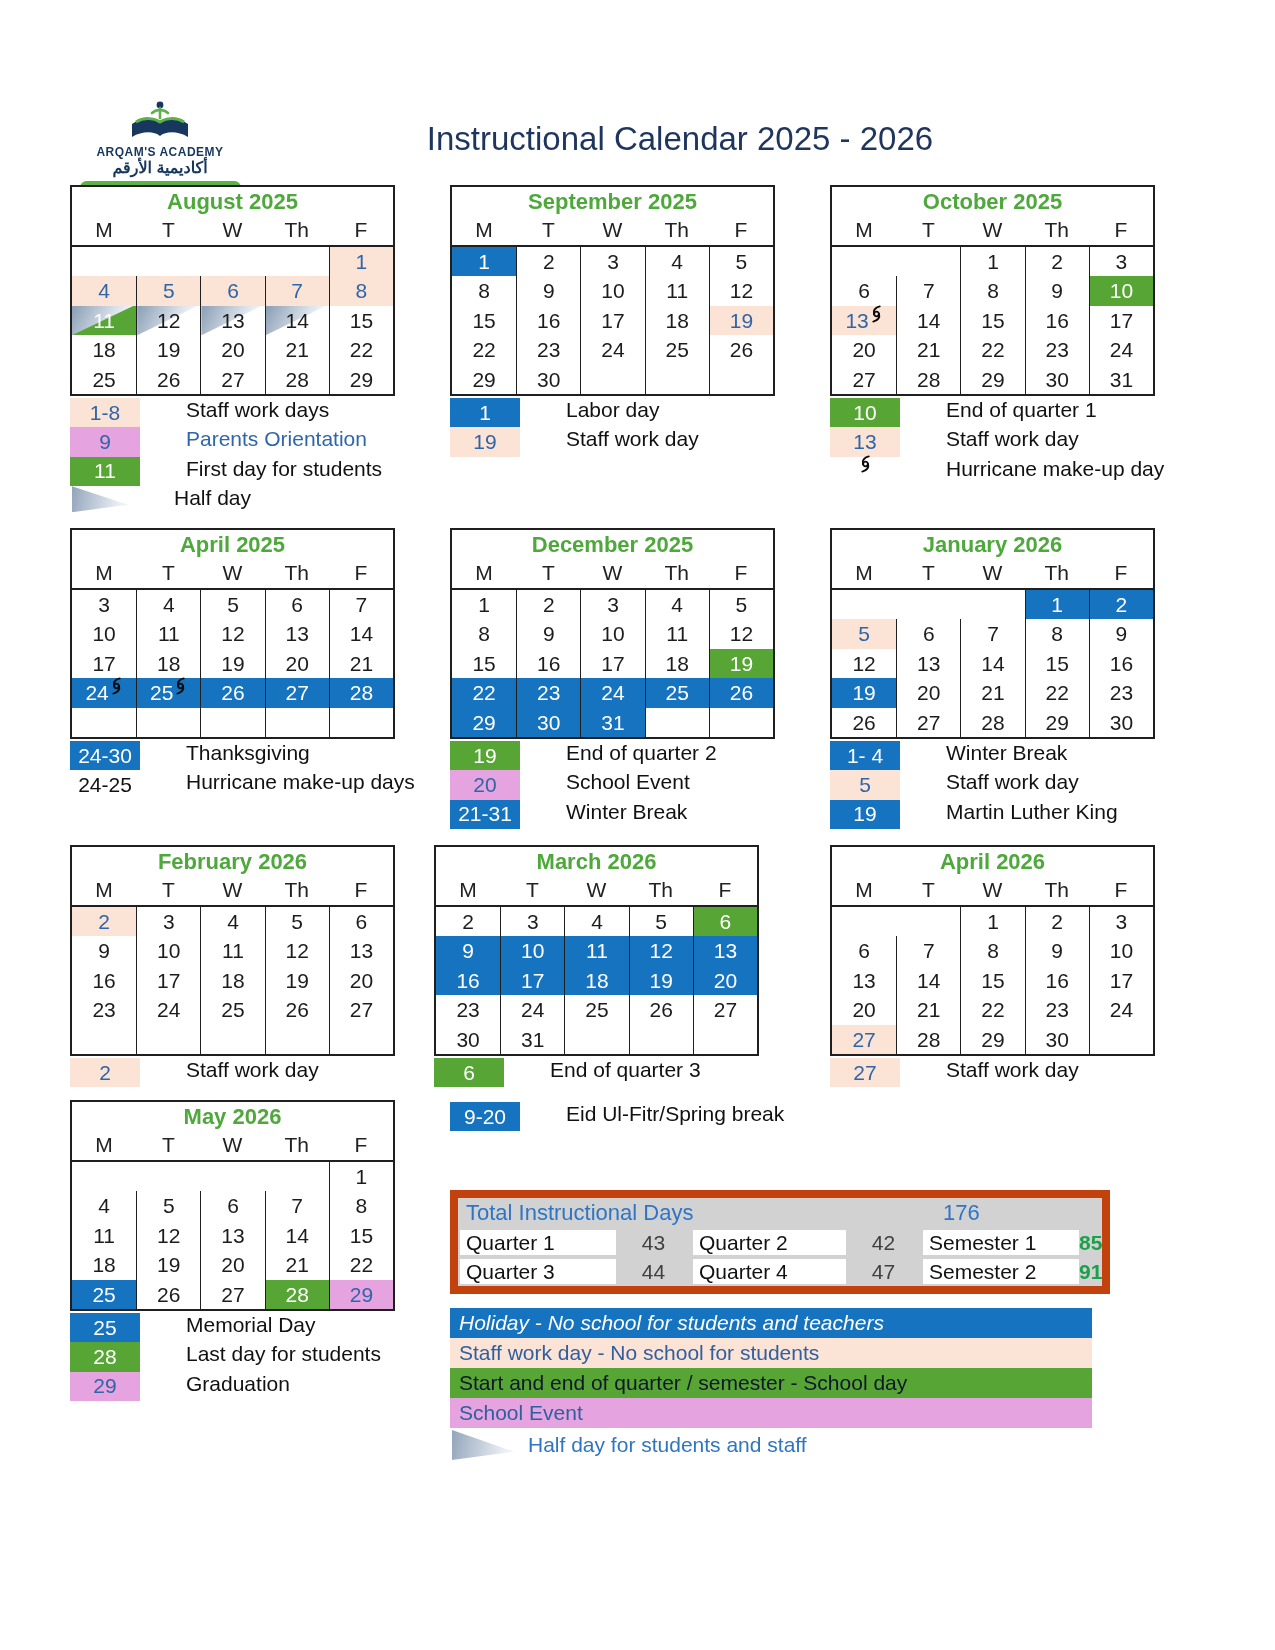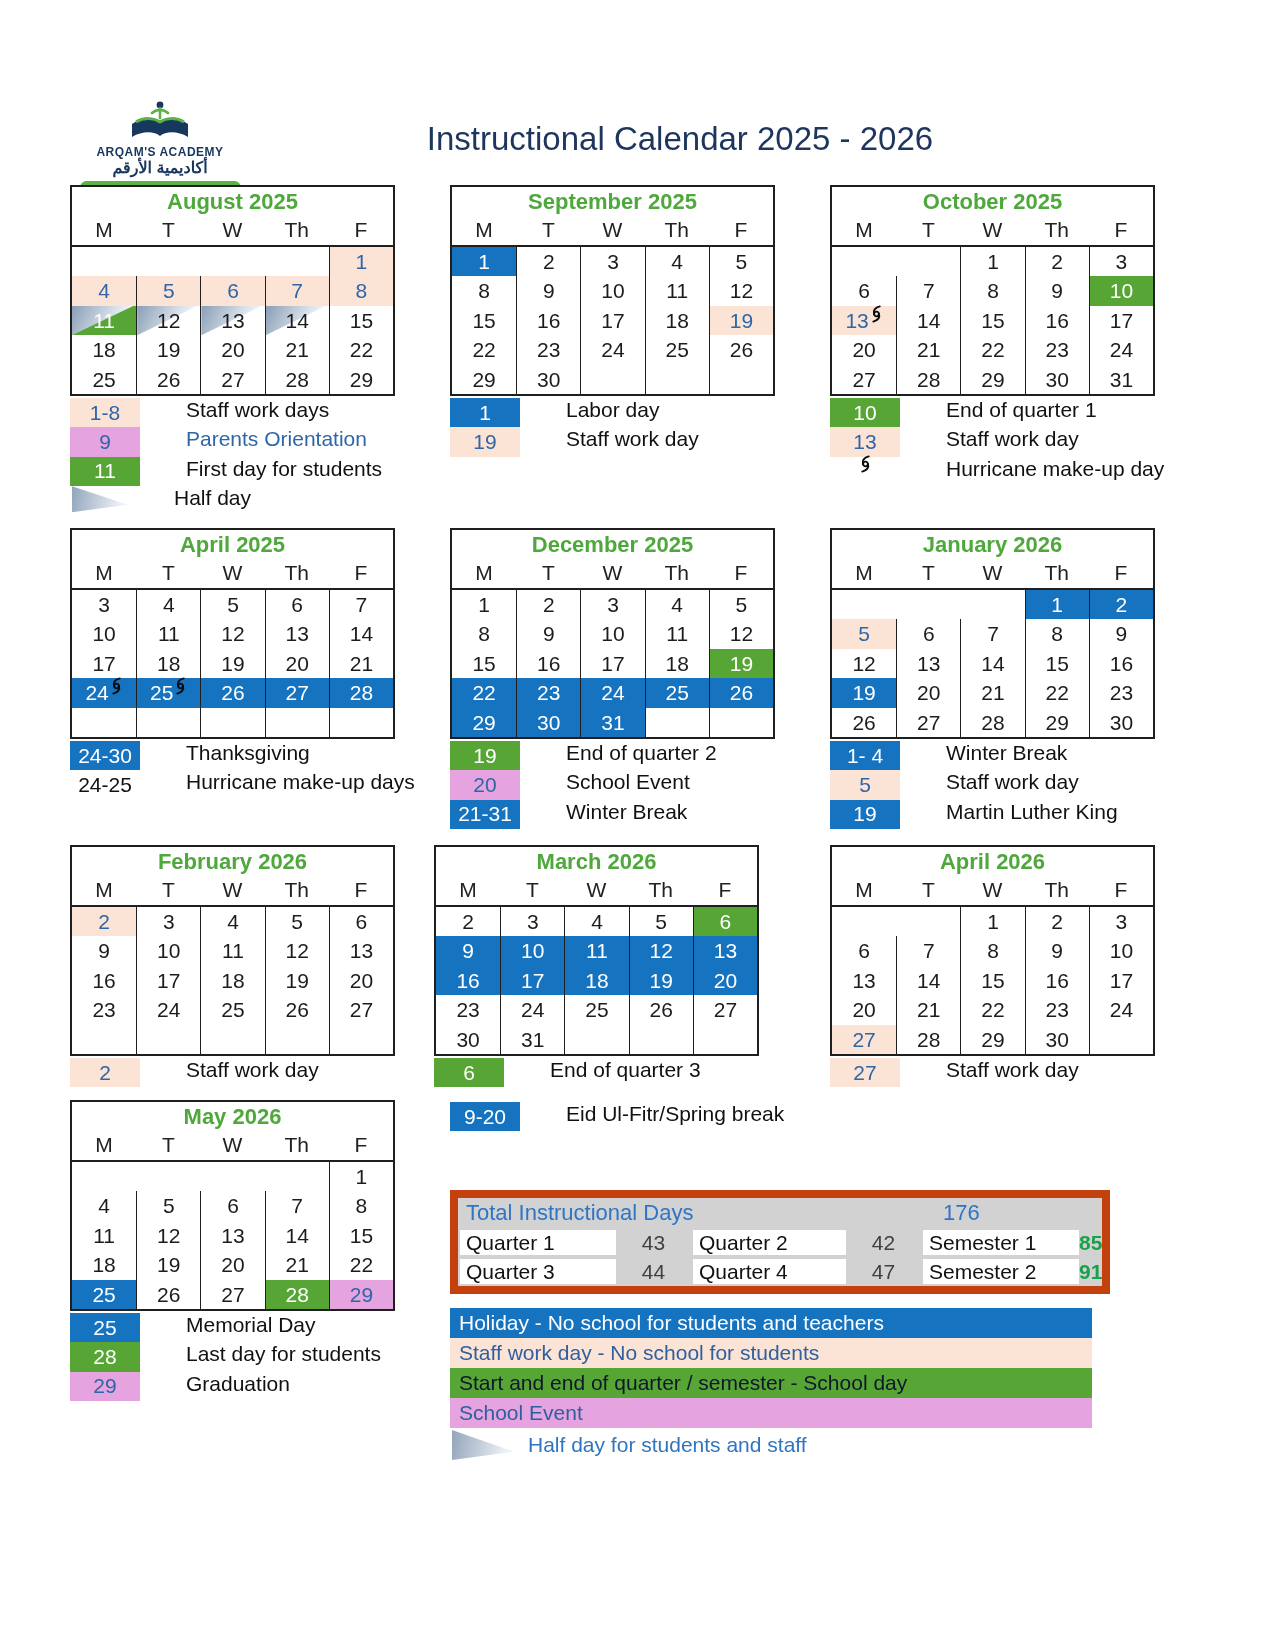--- a/index.html
+++ b/index.html
@@ -51,21 +51,21 @@
   .srow-title{height:30px;line-height:30px;position:relative;font-size:22px;color:#2E75C5;}
   .srow-title .stitle{padding-left:8px;}
   .srow-title .stotal{position:absolute;left:485px;top:0;}
   .srow{display:grid;grid-template-columns:158px 75px 155px 75px 158px 1fr;height:29px;align-items:center;}
   .sname{background:#fff;height:25px;line-height:25px;padding-left:6px;margin-left:2px;font-size:21px;color:#111;}
   .snum{text-align:center;color:#404040;font-size:21px;}
   .snum.green{color:#19A24A;font-weight:bold;}
   
   #bars{position:absolute;left:450px;top:1308px;width:642px;}
   .bar{height:30px;line-height:30px;padding-left:9px;font-size:21px;white-space:nowrap;}
-  .b-hol{background:#1573BF;color:#fff;}
+  .b-hol{background:#1573BF;color:#fff;font-style:italic;}
   .b-sw{background:#FBE3D6;color:#2F5F9E;}
   .b-q{background:#57A635;color:#0f172a;}
   .b-ev{background:#E5A3DF;color:#2F5F9E;}
   #halfrow{position:absolute;left:450px;top:1430px;display:flex;align-items:center;}
   #halfrow .wedge{width:62px;height:30px;}
   #halfrow .llabel{color:#2F75C0;padding-left:14px;}
   #eid-legend{position:absolute;left:450px;top:1102px;}
 </style>
 </head>
 <body>

